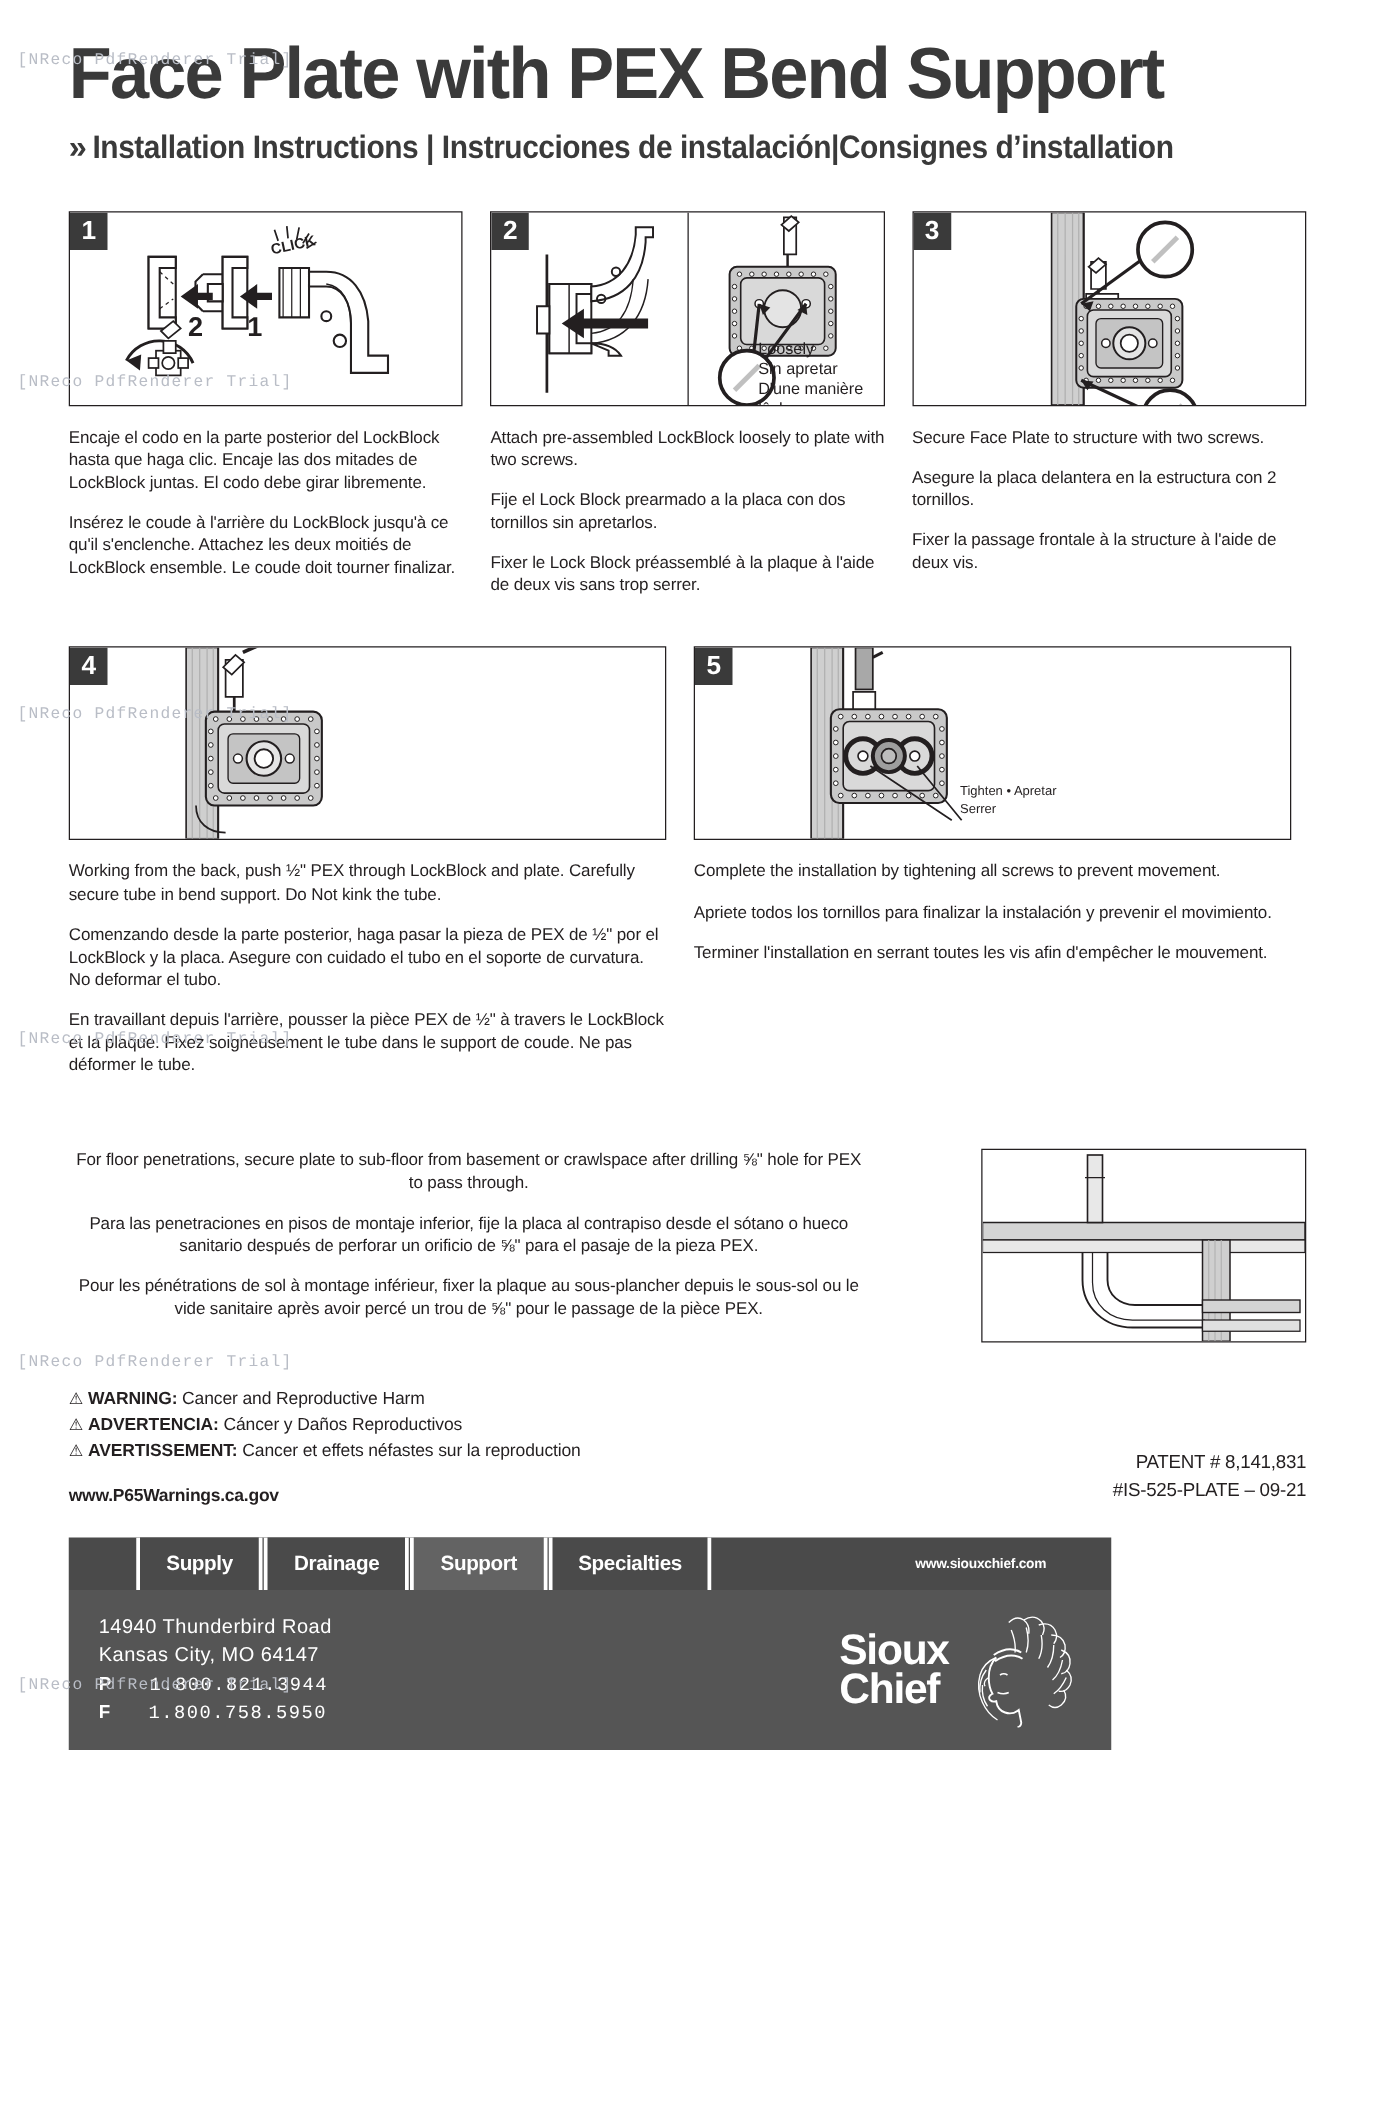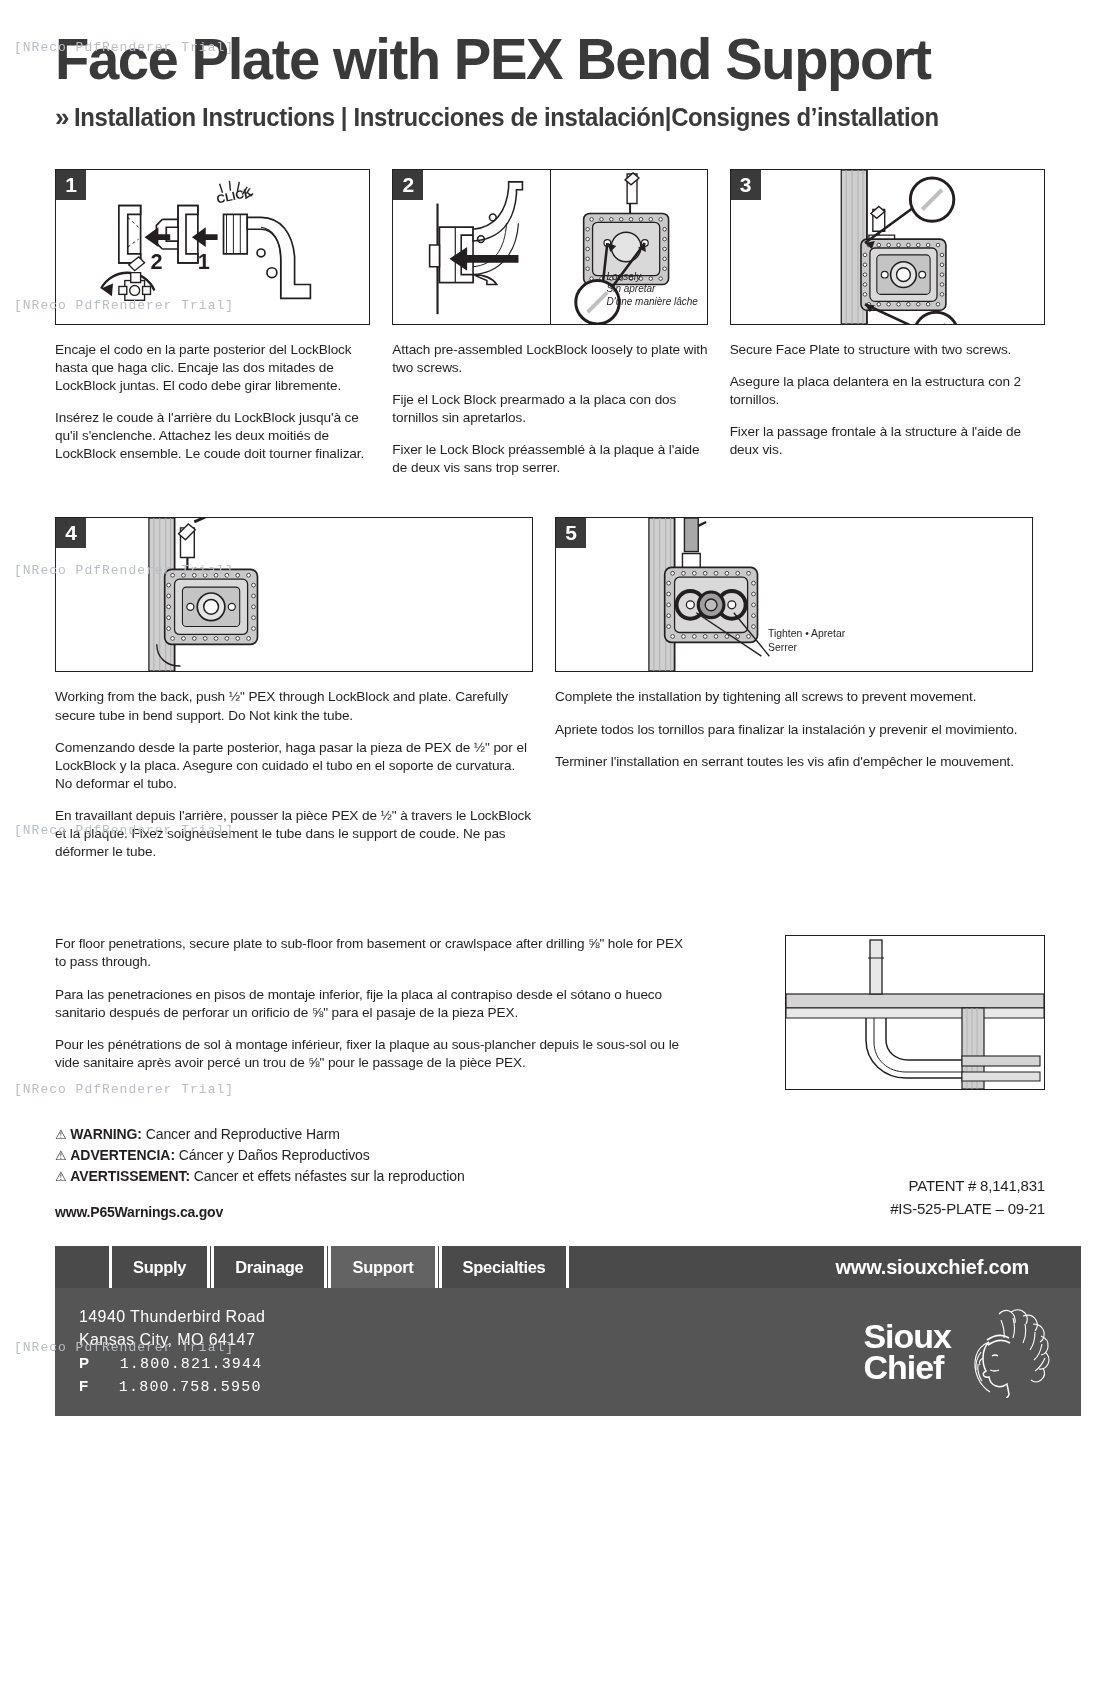--- a/index.html
+++ b/index.html
@@ -87,21 +87,21 @@
     color: #231f20;
   }
   .txt p:last-child { margin-bottom: 0; }
 
   .steps-row2 { display: flex; gap: 22px; margin-top: 40px; }
   .col-wide { width: 478px; }
 
   .fig-wide { height: 155px; }
 
   
-  .floor-sec { display: flex; margin-top: 74px; gap: 4px; }
+  .floor-sec { display: flex; margin-top: 58px; gap: 4px; text-align: center; }
   .floor-text { width: 640px; }
   .floor-text p {
     margin: 0 0 14px 0;
     font-size: 13.6px;
     line-height: 1.34;
     letter-spacing: -0.1px;
   }
   .floor-fig {
     width: 260px; height: 155px;
     border: 1px solid #231f20;
@@ -117,21 +117,21 @@
     line-height: 1.5;
     letter-spacing: -0.1px;
     white-space: nowrap;
   }
   .warn-line .tri { font-size: 13px; }
   .warn-line b { font-weight: bold; }
   .p65 { font-size: 14px; font-weight: bold; margin-top: 17px; letter-spacing: -0.2px; }
   .patent { text-align: right; font-size: 15px; line-height: 1.5; letter-spacing: -0.2px; white-space: nowrap; }
 
   
-  .footer { margin-top: 26px; width: 1026px; }
+  .footer { margin-top: 26px; width: 834px; }
   .tabbar {
     background: #4a4a4a;
     height: 42px;
     display: flex;
     align-items: flex-end;
     position: relative;
     padding-left: 54px;
   }
   .tab {
     height: 42px;
@@ -141,21 +141,21 @@
     letter-spacing: -0.3px;
     position: relative;
     background: #4a4a4a;
     border-left: 3px solid #ffffff;
     border-right: 3px solid #ffffff;
     margin-right: 1px;
   }
   .tab.light { background: #636363; text-align: center; }
   .site {
     margin-left: auto;
-    color: #fff; font-size: 20px; font-weight: bold;
+    color: #fff; font-size: 11px; font-weight: bold;
     letter-spacing: -0.2px;
     padding-right: 52px;
     align-self: center;
   }
   .addrbar {
     background: #555555;
     height: 128px;
     display: flex; align-items: center;
     padding-left: 24px;
     position: relative;
@@ -311,21 +311,21 @@
             <circle cx="59" cy="78" r="15" fill="#e4e4e4" stroke="#231f20" stroke-width="1.5"></circle>
             <circle cx="40" cy="74" r="3.4" fill="#fff" stroke="#231f20" stroke-width="1.2"></circle>
             <circle cx="78" cy="74" r="3.4" fill="#fff" stroke="#231f20" stroke-width="1.2"></circle>
 
             <path d="M40 74 L34 128 M78 74 L38 128" stroke="#231f20" stroke-width="2.6" fill="none"></path>
             <path d="M40 74 l9 3 l-6 6 z" fill="#231f20"></path>
             <path d="M78 74 l1 9 l-8 -4 z" fill="#231f20"></path>
             <circle cx="30" cy="134" r="22" fill="#fff" stroke="#231f20" stroke-width="3"></circle>
             <path d="M20 144 L40 124" stroke="#c0c0c0" stroke-width="4"></path>
           </svg>
-          <div style="position:absolute;left:56px;top:101px;font-size:10px;line-height:1.24;color:#231f20;font-style:italic;">
+          <div style="position:absolute;left:56px;top:101px;font-size:13px;line-height:1.24;color:#231f20;">
             <div>Loosely</div>
             <div>Sin apretar</div>
             <div>D'une manière lâche</div>
           </div>
         </div>
       </div>
       <div class="txt">
         <p>Attach pre-assembled LockBlock loosely to plate with two screws.</p>
         <p>Fije el Lock Block prearmado a la placa con dos tornillos sin apretarlos.</p>
         <p>Fixer le Lock Block préassemblé à la plaque à l'aide de deux vis sans trop serrer.</p>

